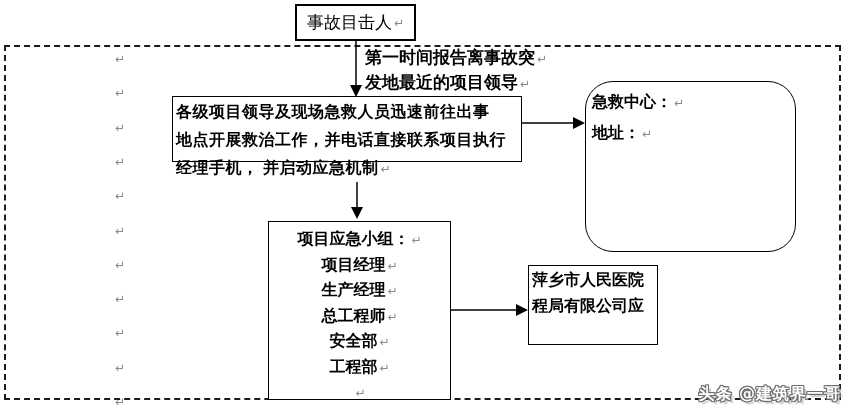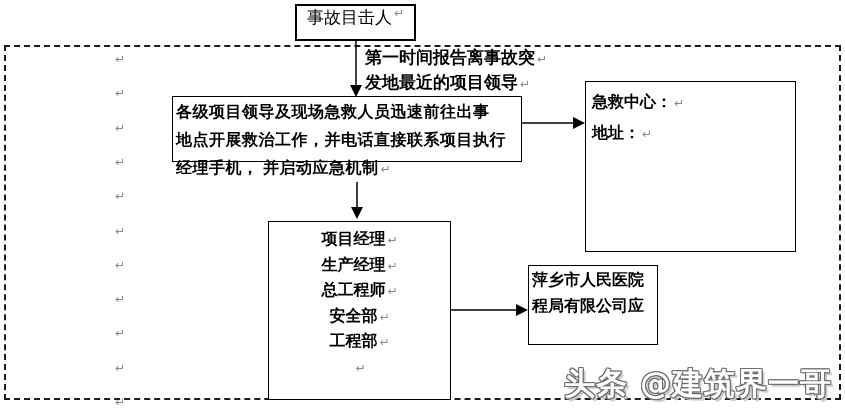--- a/index.html
+++ b/index.html
@@ -19,32 +19,33 @@
   }
 
   
   .connectors { left: 0; top: 0; width: 845px; height: 408px; }
 
   
   .box { background: #ffffff; border: 1.5px solid #000; }
   .witness-box {
     left: 295px; top: 4px; width: 121px; height: 37px;
     border-width: 2px;
-    display: flex; justify-content: center;
+    display: flex; align-items: center; justify-content: center;
     font-size: 17px;
   }
   .response-box {
     left: 172px; top: 96px; width: 350px; height: 66px;
     font-size: 16px; line-height: 28px; letter-spacing: 0.5px;
     padding: 1px 3px;
   }
   .emergency-box {
     left: 585px; top: 81px; width: 211px; height: 171px;
     font-size: 16px; line-height: 29px;
     padding: 5px 12px 0 6px;
+    border-radius: 28px;
   }
   .project-box {
     left: 268px; top: 221px; width: 183px; height: 179px;
     font-size: 16px; line-height: 23.5px;
     padding-top: 5px; text-align: center;
   }
   .cscec-box {
     left: 528px; top: 265px; width: 130px; height: 80px;
     font-size: 16px; line-height: 25.5px;
     padding: 1px 0 0 3px;
@@ -65,23 +66,23 @@
   .margin-mark { position: absolute; left: 113px; }
 
   .sup-stars {
     font-weight: bold; color: #3c3c3c;
     font-size: 15px; letter-spacing: 1px;
     vertical-align: 6px;
     font-family: "DejaVu Sans", sans-serif;
   }
 
   .watermark {
-    right: 13px; bottom: 3px;
+    right: 4px; bottom: 3px;
     font-family: "DejaVu Sans", sans-serif;
-    font-size: 31px; font-weight: bold; letter-spacing: 1px;
+    font-size: 16px; font-weight: bold; letter-spacing: 1px;
     color: #ffffff; white-space: nowrap; z-index: 9;
     text-shadow:
       1px 0 0 #6e6e6e, -1px 0 0 #6e6e6e,
       0 1px 0 #6e6e6e, 0 -1px 0 #6e6e6e,
       1px 1px 0 #6e6e6e, -1px -1px 0 #6e6e6e,
       1px -1px 0 #6e6e6e, -1px 1px 0 #6e6e6e,
       3px 3px 1px #c9c9c9;
   }
   .tline span:first-child { white-space: pre; font-weight: bold; }
 </style>
@@ -138,20 +139,21 @@
     <div class="tline"><span>地点开展救治工作，并电话直接联系项目执行</span></div>
     <div class="tline"><span>经理手机， 并启动应急机制</span><span class="pilcrow">↵</span></div>
   </div>
 
 <div class="abs box emergency-box">
   <div class="tline"><span>急救中心：</span><span class="pilcrow">↵</span></div>
   <div class="tline"><span>地址：</span><span class="pilcrow">↵</span></div>
 </div>
 
 <div class="abs box project-box">
+    <div class="tline"><span>项目应急小组：</span><span class="pilcrow">↵</span></div>
     <div class="tline"><span>项目经理</span><span class="pilcrow">↵</span></div>
     <div class="tline"><span>生产经理</span><span class="pilcrow">↵</span></div>
     <div class="tline"><span>总工程师</span><span class="pilcrow">↵</span></div>
     <div class="tline"><span>安全部</span><span class="pilcrow">↵</span></div>
     <div class="tline"><span>工程部</span><span class="pilcrow">↵</span></div>
     <div class="tline"><span></span><span class="pilcrow">↵</span></div>
   </div>
 
 <div class="abs box cscec-box">
     <div class="tline"><span>萍乡市人民医院</span></div>

